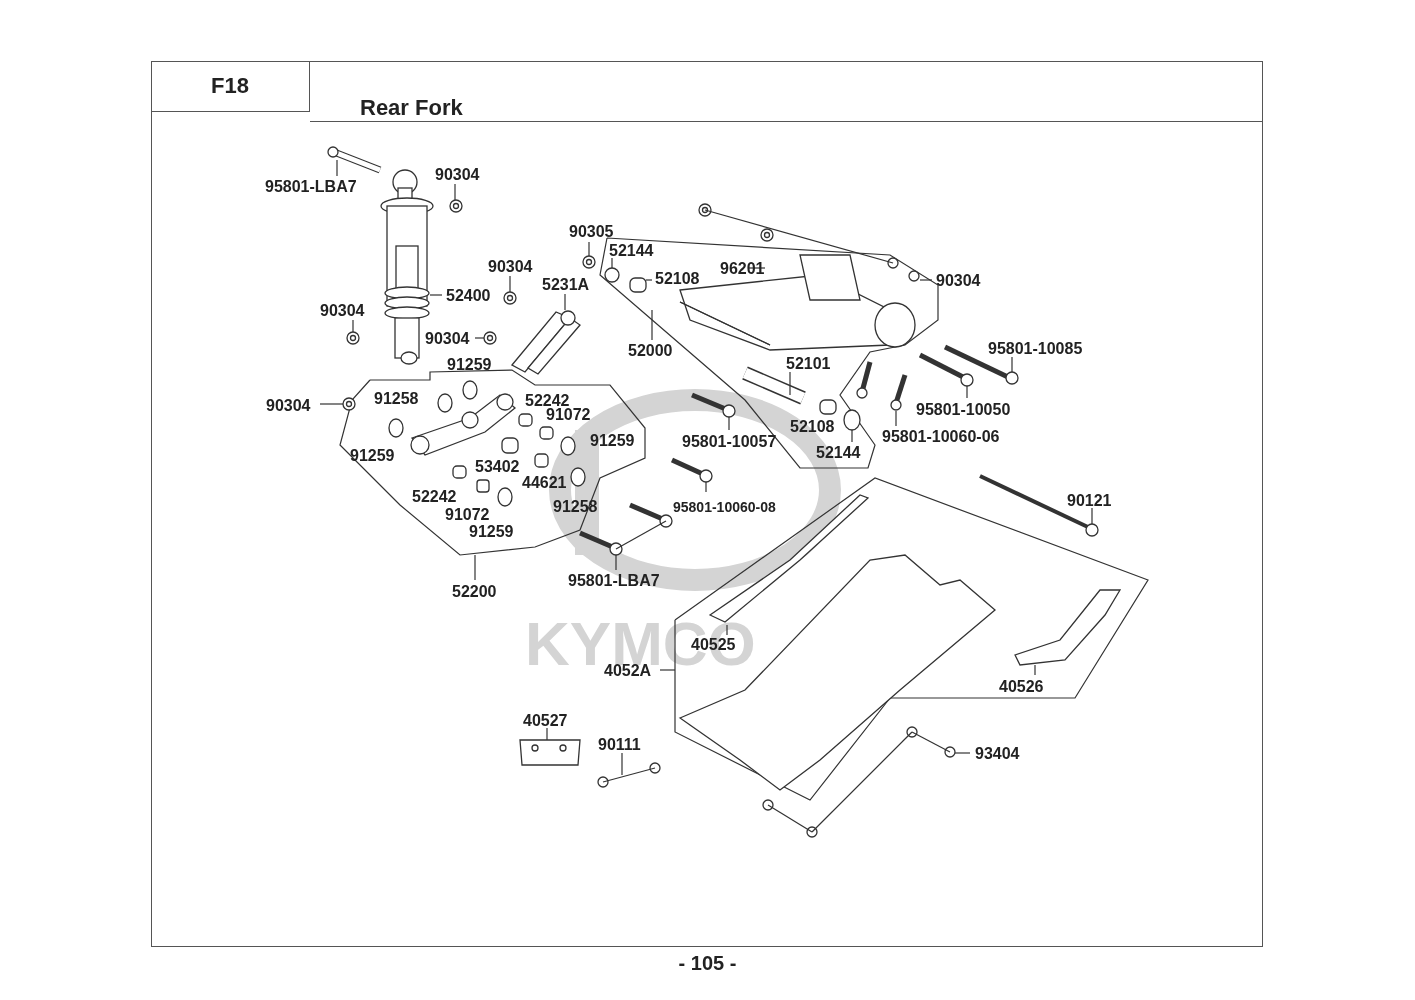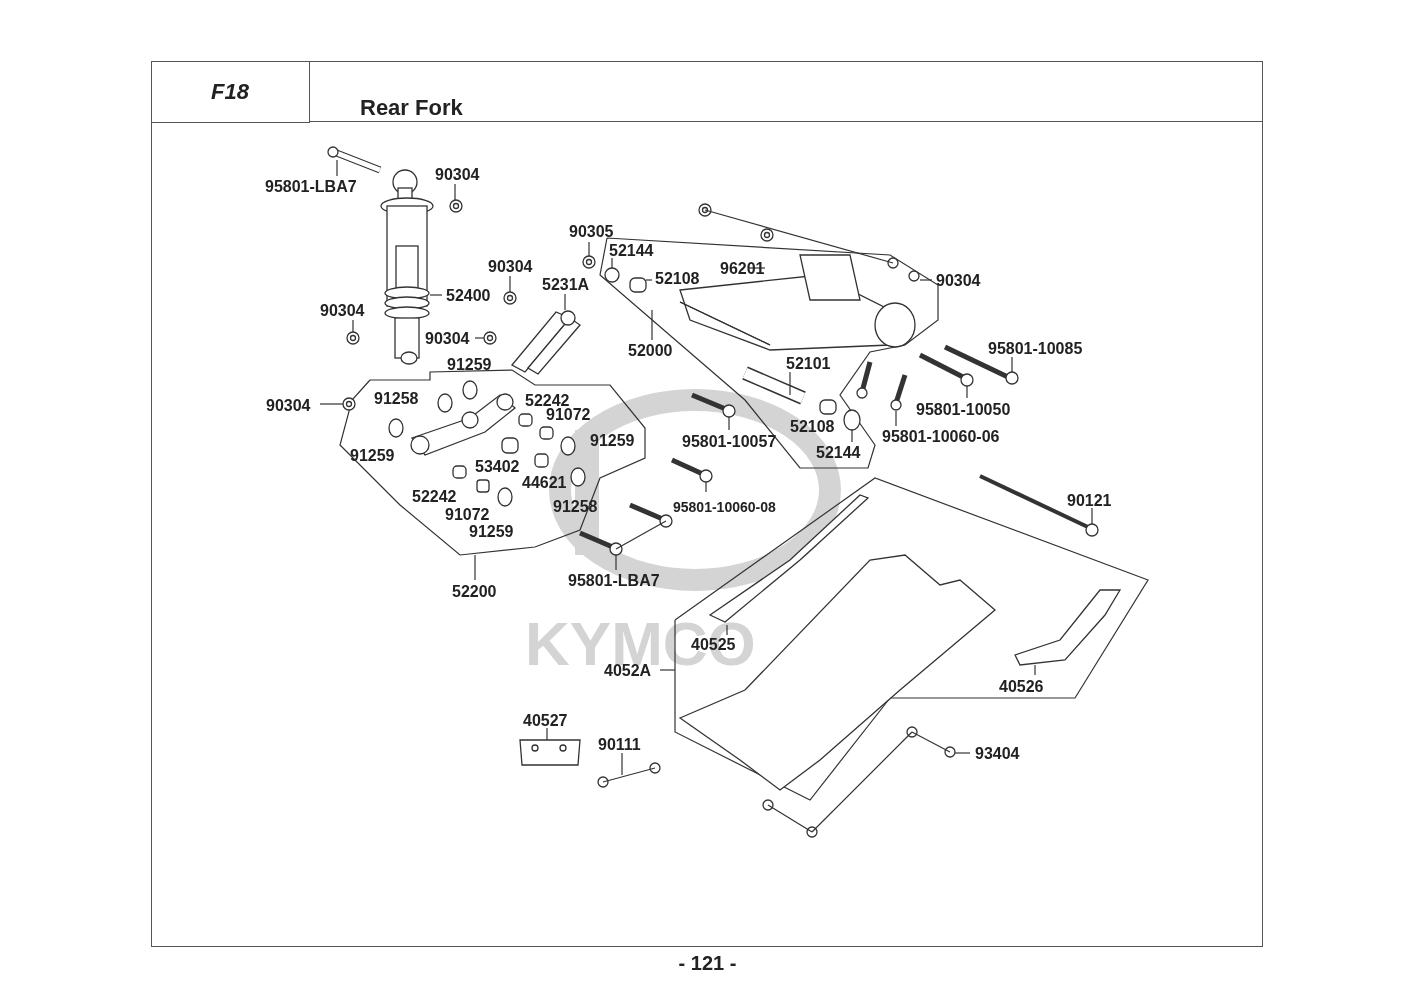--- a/index.html
+++ b/index.html
@@ -1,18 +1,18 @@
 <!DOCTYPE html>
 <html><head>
 <meta charset="utf-8">
 <style>
   html, body { margin: 0; padding: 0; background: #ffffff; }
   body { width: 1415px; height: 1000px; position: relative; overflow: hidden; font-family: "Liberation Sans", sans-serif; color: #222; }
   .frame { position: absolute; left: 151px; top: 61px; width: 1112px; height: 886px; border: 1.5px solid #555; box-sizing: border-box; }
-  .hdr-code { position: absolute; left: 151px; top: 61px; width: 159px; height: 62px; border-right: 1.5px solid #555; border-bottom: 1.5px solid #555; box-sizing: border-box; display: flex; align-items: center; justify-content: center; font-weight: bold; font-size: 22px; font-style: italic; }
+  .hdr-code { position: absolute; left: 151px; top: 61px; width: 159px; height: 51px; border-right: 1.5px solid #555; border-bottom: 1.5px solid #555; box-sizing: border-box; display: flex; align-items: center; justify-content: center; font-weight: bold; font-size: 22px; }
   .hdr-title { position: absolute; left: 360px; top: 78px; font-weight: bold; font-size: 22px; margin-top: 17px; }
   .hdr-line { position: absolute; left: 310px; top: 121px; width: 953px; height: 0; border-top: 1.5px solid #555; }
   .footer { position: absolute; left: 0; width: 100%; top: 952px; text-align: center; font-weight: bold; font-size: 20px; }
   svg.diagram { position: absolute; left: 0; top: 0; }
   .lbl { font-family: "Liberation Sans", sans-serif; font-weight: bold; font-size: 16px; fill: #222; }
   .part { fill: #fff; stroke: #333; stroke-width: 1.3; }
   .grp { fill: none; stroke: #333; stroke-width: 1.2; }
   .lead { stroke: #333; stroke-width: 1.2; fill: none; }
   .wm { fill: #d4d4d4; }
 </style>
@@ -236,13 +236,13 @@
     <text class="lbl" x="1067" y="506">90121</text>
     <text class="lbl" x="691" y="650">40525</text>
     <text class="lbl" x="604" y="676">4052A</text>
     <text class="lbl" x="999" y="692">40526</text>
     <text class="lbl" x="523" y="726">40527</text>
     <text class="lbl" x="598" y="750">90111</text>
     <text class="lbl" x="975" y="759">93404</text>
   </g>
 </svg>
 
-<div class="footer">- 121 -</div>
+<div class="footer">- 105 -</div>
 
 </body></html>

